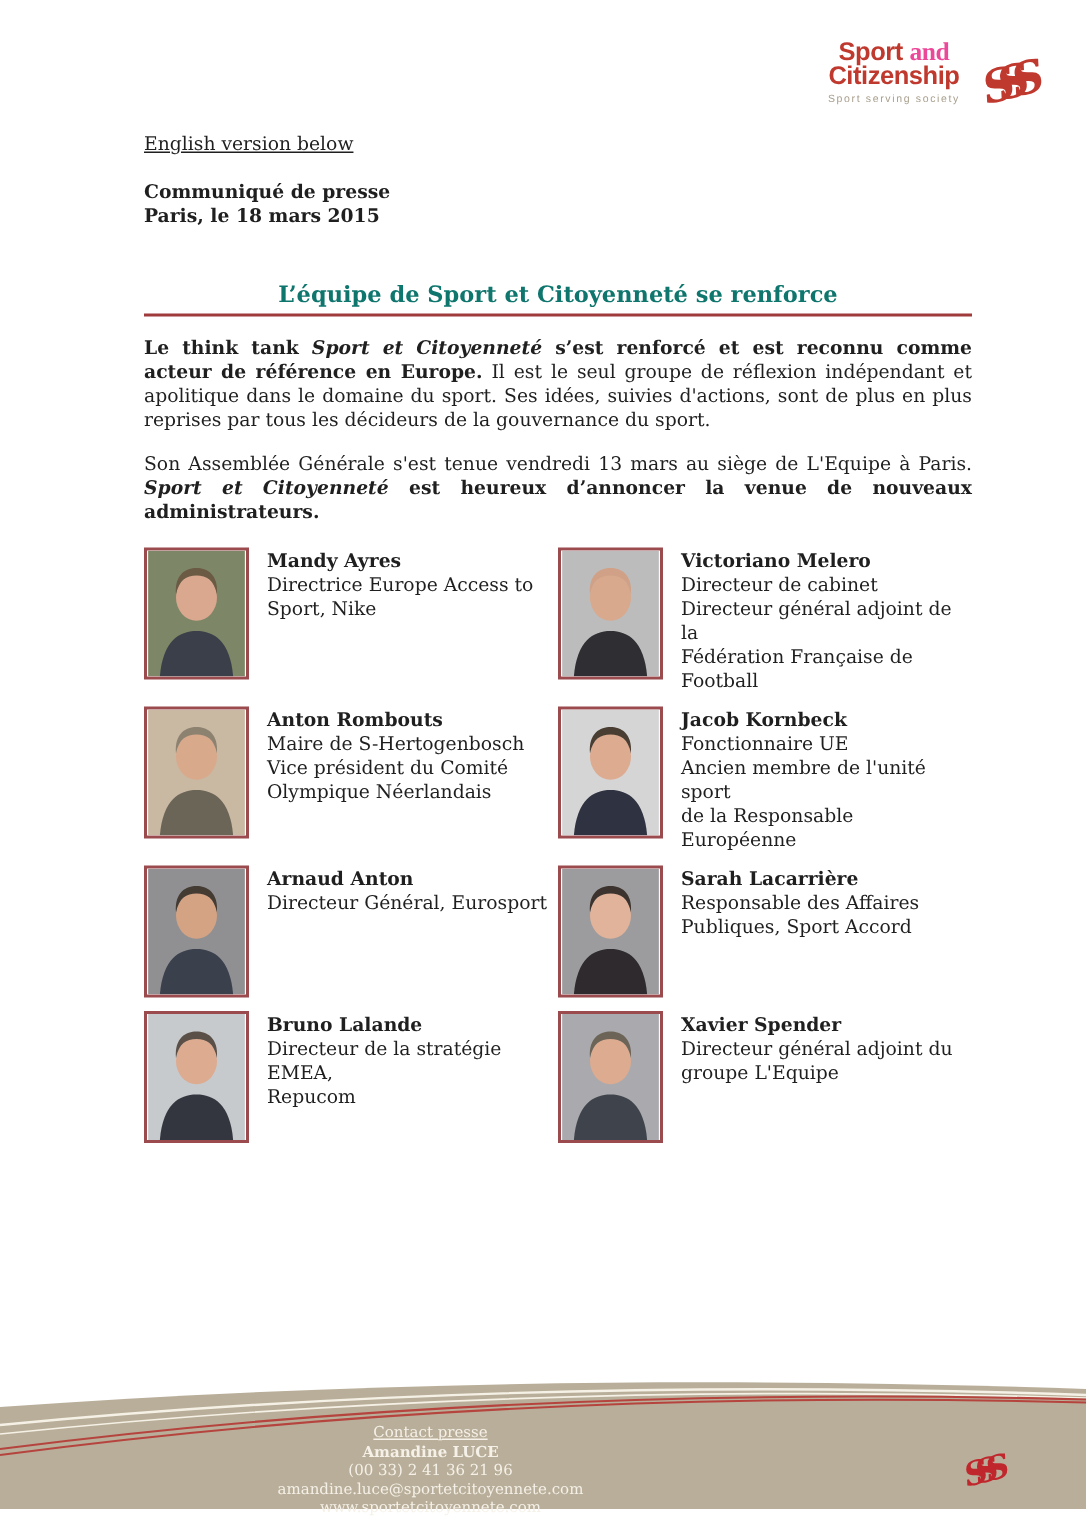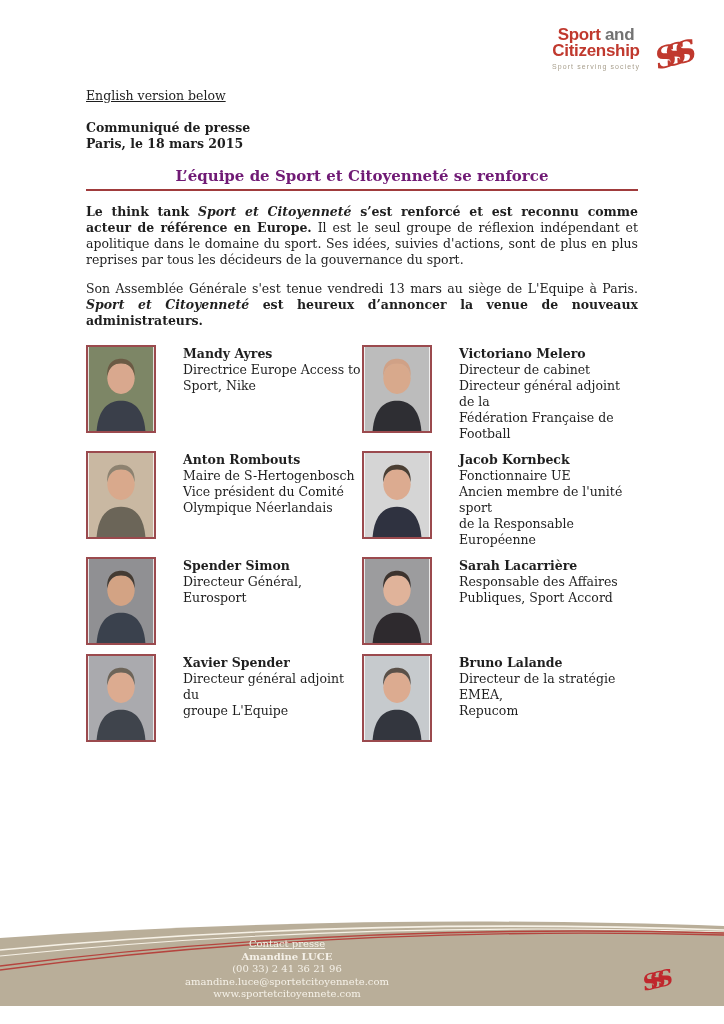--- a/index.html
+++ b/index.html
@@ -20,46 +20,46 @@
     top: 27px;
     right: 28px;
     display: flex;
     align-items: flex-start;
     gap: 12px;
     font-family: "Liberation Sans", sans-serif;
   }
   .logo-block { text-align: center; }
   .logo-line { font-weight: bold; font-size: 17px; line-height: 16px; letter-spacing: -0.3px; }
   .logo-red { color: #c0392e; }
-  .logo-taupe { color: #737373; }
+  .logo-taupe { color: #ec4899; font-family: Liberation Serif, serif; }
   .logo-tagline { font-size: 7px; letter-spacing: 1.1px; margin-top: 4px; }
   .logo-tagline.gray { color: #a89f8d; }
   .logo-tagline.red { color: #c0392e; }
   .sss-mark { display: block; }
 
   
   .content {
     position: absolute;
     top: 88px;
-    left: 86px;
+    left: 96px;
     width: 552px;
   }
   .english-note {
     font-size: 12.5px;
     text-decoration: underline;
     margin-bottom: 17px;
   }
   .doc-type { font-size: 12.5px; font-weight: bold; line-height: 16px; }
   .dateline { font-size: 12.5px; font-weight: bold; line-height: 16px; }
   .title {
-    margin-top: 15px;
+    margin-top: 35px;
     text-align: center;
     font-size: 15px;
     font-weight: bold;
-    color: #701a75;
+    color: #0f766e;
     padding-bottom: 4px;
     border-bottom: 2px solid #a03b3c;
   }
   .para {
     margin-top: 13px;
     font-size: 12.5px;
     line-height: 16px;
     text-align: justify;
   }
   .b { font-weight: bold; }
@@ -74,36 +74,36 @@
   }
   .person { display: flex; align-items: flex-start; }
   .photo {
     width: 70px;
     height: 88px;
     border: 2px solid #9b4a4e;
     flex: 0 0 auto;
     overflow: hidden;
   }
   .photo svg { display: block; }
-  .person-text { margin-left: 27px; padding-top: 1px; }
+  .person-text { margin-left: 12px; padding-top: 1px; }
   .person-name { font-size: 12.5px; font-weight: bold; line-height: 16px; }
   .person-role { font-size: 12.5px; line-height: 16px; white-space: pre-line; }
 
   
   .footer {
     position: absolute;
     left: 0;
     top: 918px;
     width: 724px;
     height: 90px;
   }
   .footer svg { position: absolute; left: 0; top: 0; }
   .footer-text {
     position: absolute;
-    top: 20px;
+    top: 32px;
     left: 0;
     width: 574px;
     text-align: center;
     color: #f5f1e8;
     font-size: 10px;
     line-height: 12.5px;
     font-family: "DejaVu Serif", "Liberation Serif", serif;
   }
   .footer-contact-label { text-decoration: underline; }
   .footer-name { font-weight: bold; }
@@ -214,21 +214,21 @@
       <div class="person">
         <div class="photo" style="--bg: #909093; --skin: #d3a384; --hair: #443b33; --top: #3a414d;">
           <svg width="66" height="84" viewBox="0 0 66 86">
             <rect width="66" height="86" style="fill:var(--bg)"></rect>
             <path d="M8,86 C10,62 21,55 33,55 C45,55 56,62 58,86 Z" style="fill:var(--top)"></path>
             <ellipse cx="33" cy="32" rx="14" ry="16" style="fill:var(--skin)"></ellipse>
             <path d="M19,30 C18,16 26,12 33,12 C40,12 48,16 47,30 C45,20 40,17 33,17 C26,17 21,20 19,30 Z" style="fill:var(--hair)"></path>
           </svg>
         </div>
         <div class="person-text">
-          <div class="person-name">Spender Simon</div>
+          <div class="person-name">Arnaud Anton</div>
           <div class="person-role">Directeur Général, Eurosport</div>
         </div>
       </div>
 
       <div class="person">
         <div class="photo" style="--bg: #9c9c9e; --skin: #e0b39a; --hair: #3c332e; --top: #2e2a2e;">
           <svg width="66" height="84" viewBox="0 0 66 86">
             <rect width="66" height="86" style="fill:var(--bg)"></rect>
             <path d="M8,86 C10,62 21,55 33,55 C45,55 56,62 58,86 Z" style="fill:var(--top)"></path>
             <ellipse cx="33" cy="32" rx="14" ry="16" style="fill:var(--skin)"></ellipse>
@@ -236,48 +236,48 @@
           </svg>
         </div>
         <div class="person-text">
           <div class="person-name">Sarah Lacarrière</div>
           <div class="person-role">Responsable des Affaires
 Publiques, Sport Accord</div>
         </div>
       </div>
 
       <div class="person">
+        <div class="photo" style="--bg: #c6cacd; --skin: #dcab90; --hair: #5a5048; --top: #33363e;">
+          <svg width="66" height="84" viewBox="0 0 66 86">
+            <rect width="66" height="86" style="fill:var(--bg)"></rect>
+            <path d="M8,86 C10,62 21,55 33,55 C45,55 56,62 58,86 Z" style="fill:var(--top)"></path>
+            <ellipse cx="33" cy="32" rx="14" ry="16" style="fill:var(--skin)"></ellipse>
+            <path d="M19,30 C18,16 26,12 33,12 C40,12 48,16 47,30 C45,20 40,17 33,17 C26,17 21,20 19,30 Z" style="fill:var(--hair)"></path>
+          </svg>
+        </div>
+        <div class="person-text">
+          <div class="person-name">Bruno Lalande</div>
+          <div class="person-role">Directeur de la stratégie EMEA,
+Repucom</div>
+        </div>
+      </div>
+
+      <div class="person">
         <div class="photo" style="--bg: #aaaaae; --skin: #dcab90; --hair: #6d6458; --top: #3f444c;">
           <svg width="66" height="84" viewBox="0 0 66 86">
             <rect width="66" height="86" style="fill:var(--bg)"></rect>
             <path d="M8,86 C10,62 21,55 33,55 C45,55 56,62 58,86 Z" style="fill:var(--top)"></path>
             <ellipse cx="33" cy="32" rx="14" ry="16" style="fill:var(--skin)"></ellipse>
             <path d="M19,30 C18,16 26,12 33,12 C40,12 48,16 47,30 C45,20 40,17 33,17 C26,17 21,20 19,30 Z" style="fill:var(--hair)"></path>
           </svg>
         </div>
         <div class="person-text">
           <div class="person-name">Xavier Spender</div>
           <div class="person-role">Directeur général adjoint du
 groupe L'Equipe</div>
-        </div>
-      </div>
-
-      <div class="person">
-        <div class="photo" style="--bg: #c6cacd; --skin: #dcab90; --hair: #5a5048; --top: #33363e;">
-          <svg width="66" height="84" viewBox="0 0 66 86">
-            <rect width="66" height="86" style="fill:var(--bg)"></rect>
-            <path d="M8,86 C10,62 21,55 33,55 C45,55 56,62 58,86 Z" style="fill:var(--top)"></path>
-            <ellipse cx="33" cy="32" rx="14" ry="16" style="fill:var(--skin)"></ellipse>
-            <path d="M19,30 C18,16 26,12 33,12 C40,12 48,16 47,30 C45,20 40,17 33,17 C26,17 21,20 19,30 Z" style="fill:var(--hair)"></path>
-          </svg>
-        </div>
-        <div class="person-text">
-          <div class="person-name">Bruno Lalande</div>
-          <div class="person-role">Directeur de la stratégie EMEA,
-Repucom</div>
         </div>
       </div>
 
     </div>
   </div>
 
   <div class="footer">
     <svg width="724" height="90" viewBox="0 0 724 90">
       <path d="M0,20 C250,2 500,0 724,8 L724,88 L0,88 Z" fill="#b9ae99"></path>
       <path d="M0,32 C250,8 500,4 724,12" fill="none" stroke="#f6f1e6" stroke-width="1.6"></path>

